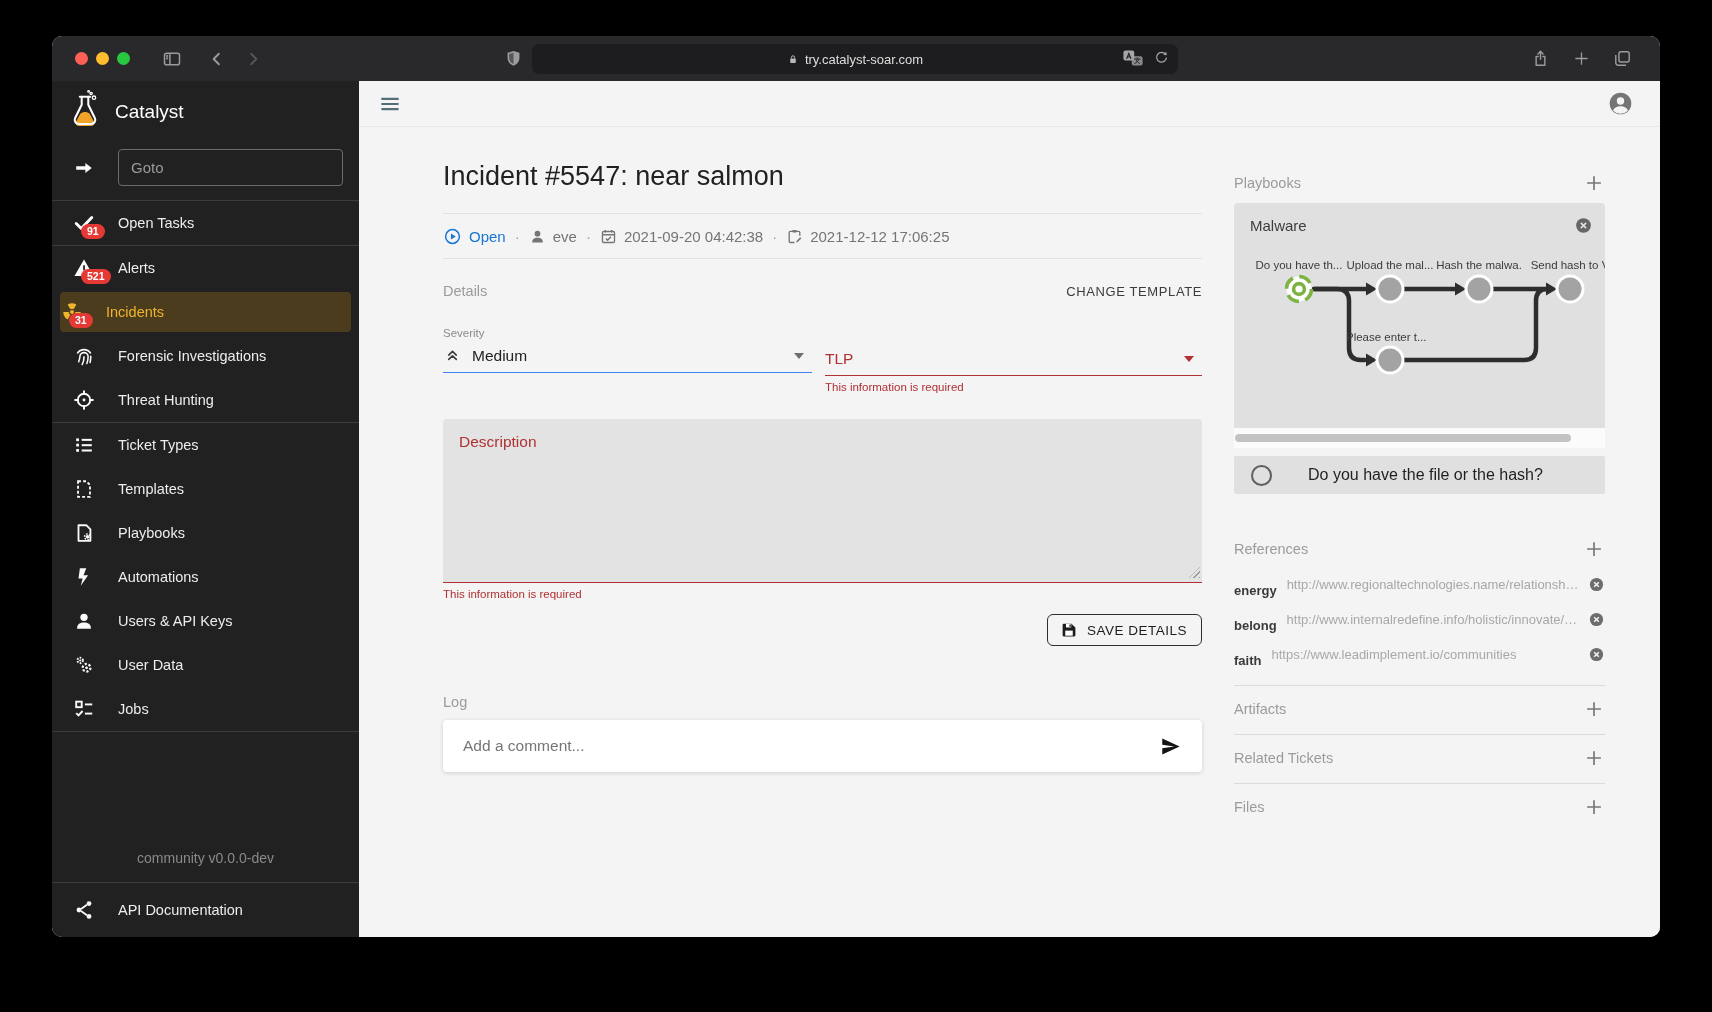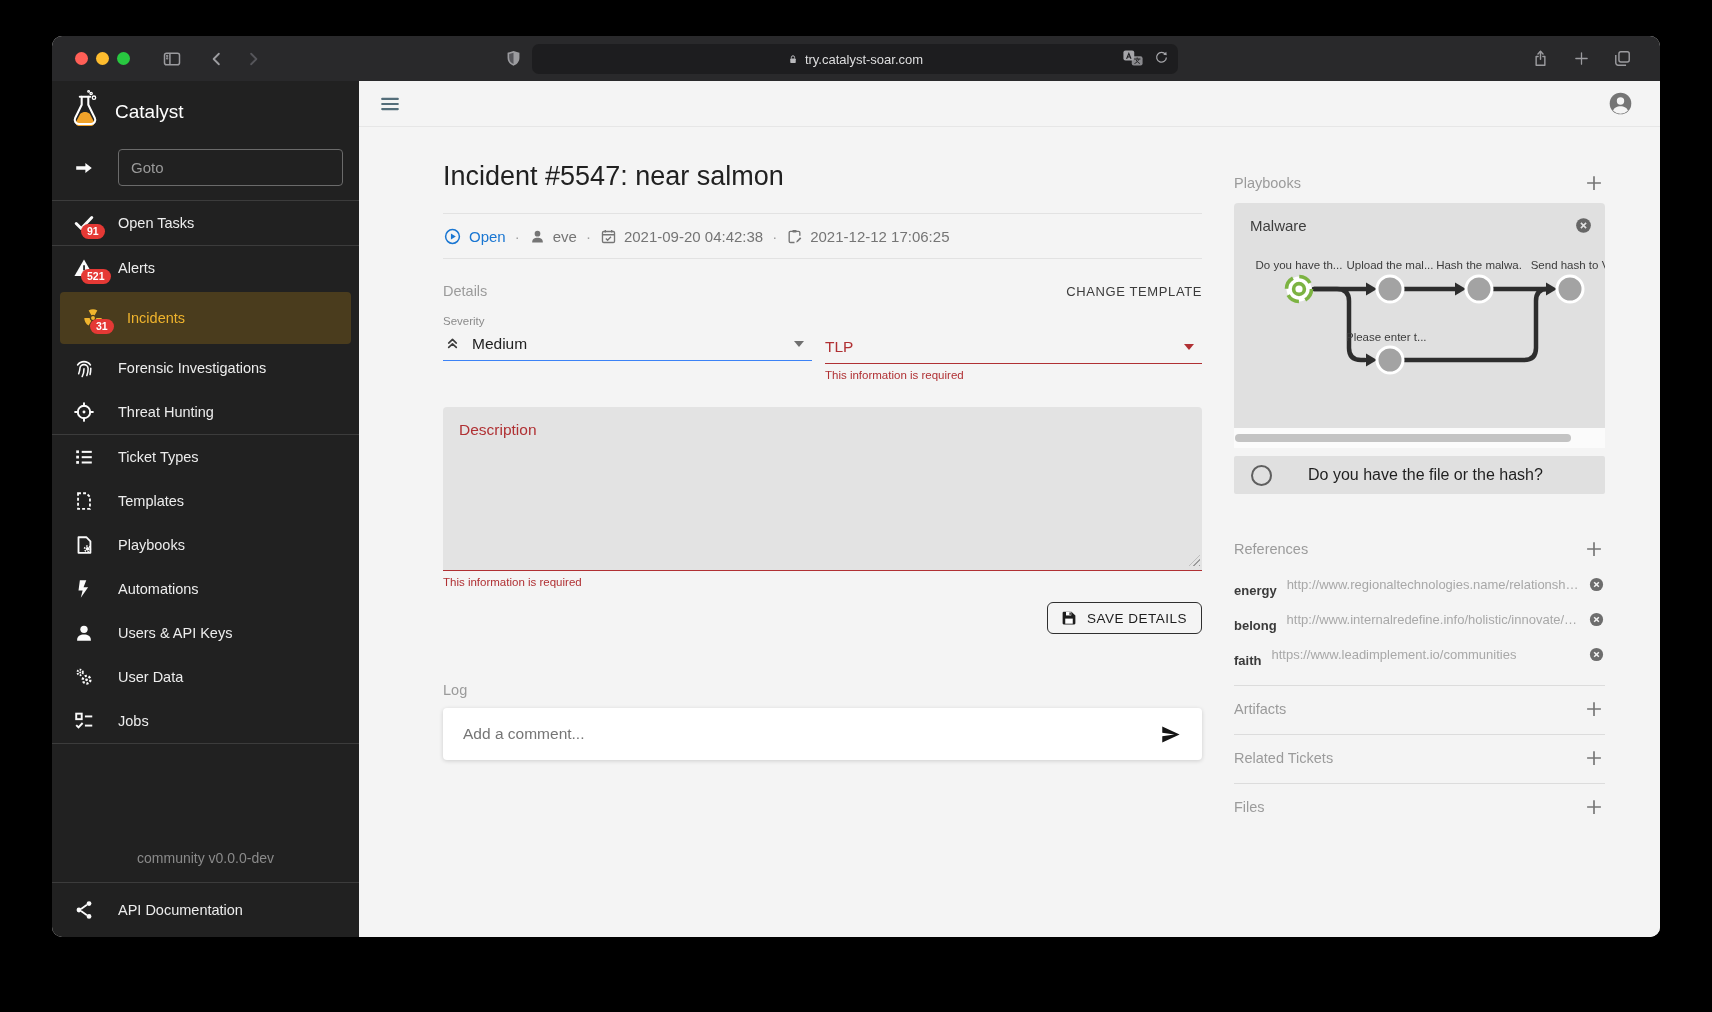--- a/index.html
+++ b/index.html
@@ -27,21 +27,21 @@
   .side-head { height:62px; display:flex; align-items:center; padding-left:16px; }
   .app-name { color:#fff; font-size:19px; margin-left:13px; }
   .goto-row { display:flex; align-items:center; padding:6px 16px 14px 20px; }
   .goto-input { flex:1; margin-left:22px; height:37px; background:transparent; border:1px solid #6b6b6b; border-radius:4px; color:#ddd; padding:0 12px; font-size:15px; font-family:"Liberation Sans",sans-serif; outline:none; }
   .goto-input::placeholder { color:#9a9a9a; }
   .sdiv { border-top:1px solid #3c3c3c; }
   .nav-item { height:44px; display:flex; align-items:center; padding-left:20px; cursor:pointer; }
   .nav-ico { width:24px; height:24px; flex:0 0 24px; position:relative; color:#fafafa; display:flex; align-items:center; justify-content:center; }
   .nav-label { margin-left:22px; font-size:14.5px; color:#ededed; white-space:nowrap; }
   .badge { position:absolute; left:9px; top:13px; background:#e53935; color:#fff; font-size:10.5px; font-weight:bold; border-radius:9px; padding:2px 6px; line-height:1; }
-  .nav-item.active { background:#4a3c1d; margin:2px 8px; border-radius:4px; padding-left:21px; height:52px; }
+  .nav-item.active { background:#4a3c1d; margin:2px 8px; border-radius:4px; padding-left:0; height:40px; }
   .nav-item.active .nav-ico, .nav-item.active .nav-label { color:#f0b42d; }
   .side-spacer { flex:1; }
   .side-version { text-align:center; color:#8a8a8a; font-size:14px; margin:0 0 16px; }
   .api-row { height:54px; display:flex; align-items:center; padding-left:20px; cursor:pointer; }
 
   
   .page { flex:1; display:flex; flex-direction:column; background:#f4f4f4; min-width:0; }
   .appbar { flex:0 0 46px; display:flex; align-items:center; justify-content:space-between; padding:0 26px 0 20px; border-bottom:1px solid #e6e6e6; }
   .hamburger { color:#546e7a; cursor:pointer; display:flex; }
   .cols { flex:1; display:flex; overflow:hidden; }
@@ -53,21 +53,21 @@
   .status-row { display:flex; align-items:center; padding:13px 0 12px; border-bottom:1px solid #e2e2e2; font-size:15px; color:#757575; }
   .st-open { color:#1976d2; font-weight:500; margin-left:7px; }
   .sep { color:#9e9e9e; margin:0 9px; }
   .st-ic { color:#757575; display:flex; margin-right:7px; }
   .st-blue { color:#1976d2; display:flex; }
 
   .details-head { display:flex; align-items:center; justify-content:space-between; margin-top:24px; }
   .sec-label { color:#9b9b9b; font-size:14.5px; }
   .chg-btn { font-size:13px; letter-spacing:.6px; font-weight:500; color:#3c3c3c; cursor:pointer; background:none; border:none; font-family:"Liberation Sans",sans-serif; }
 
-  .fields { display:flex; margin-top:16px; }
+  .fields { display:flex; margin-top:28px; }
   .f-sev { width:369px; }
   .f-sev .mini-label { font-size:11.5px; color:#8b8b8b; }
   .sev-ctl { display:flex; align-items:center; height:34px; border-bottom:1px solid #3b82f6; cursor:pointer; }
   .sev-val { font-size:15.5px; color:#212121; margin-left:10px; }
   .caret { width:0; height:0; border-left:5px solid transparent; border-right:5px solid transparent; border-top:6px solid #6f6f6f; margin-left:auto; margin-right:8px; }
   .f-tlp { width:377px; margin-left:13px; padding-top:15px; }
   .tlp-ctl { display:flex; align-items:center; height:34px; border-bottom:1.5px solid #b03033; cursor:pointer; }
   .tlp-lab { font-size:15.5px; color:#b03033; }
   .caret.red { border-top-color:#b03033; }
   .req { color:#b03033; font-size:11.5px; margin-top:5px; }

